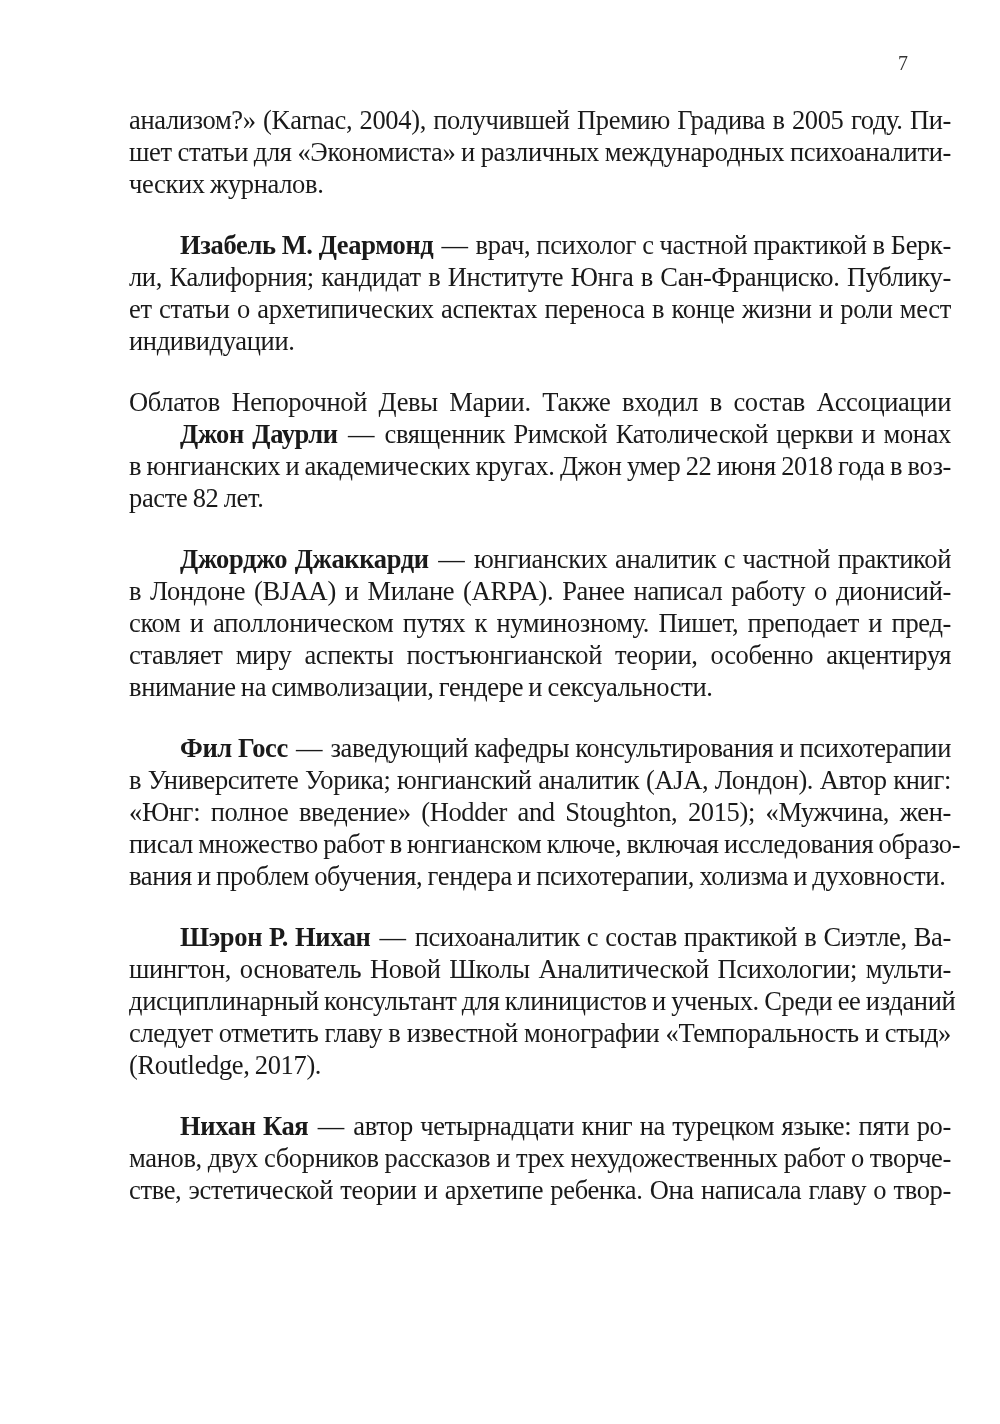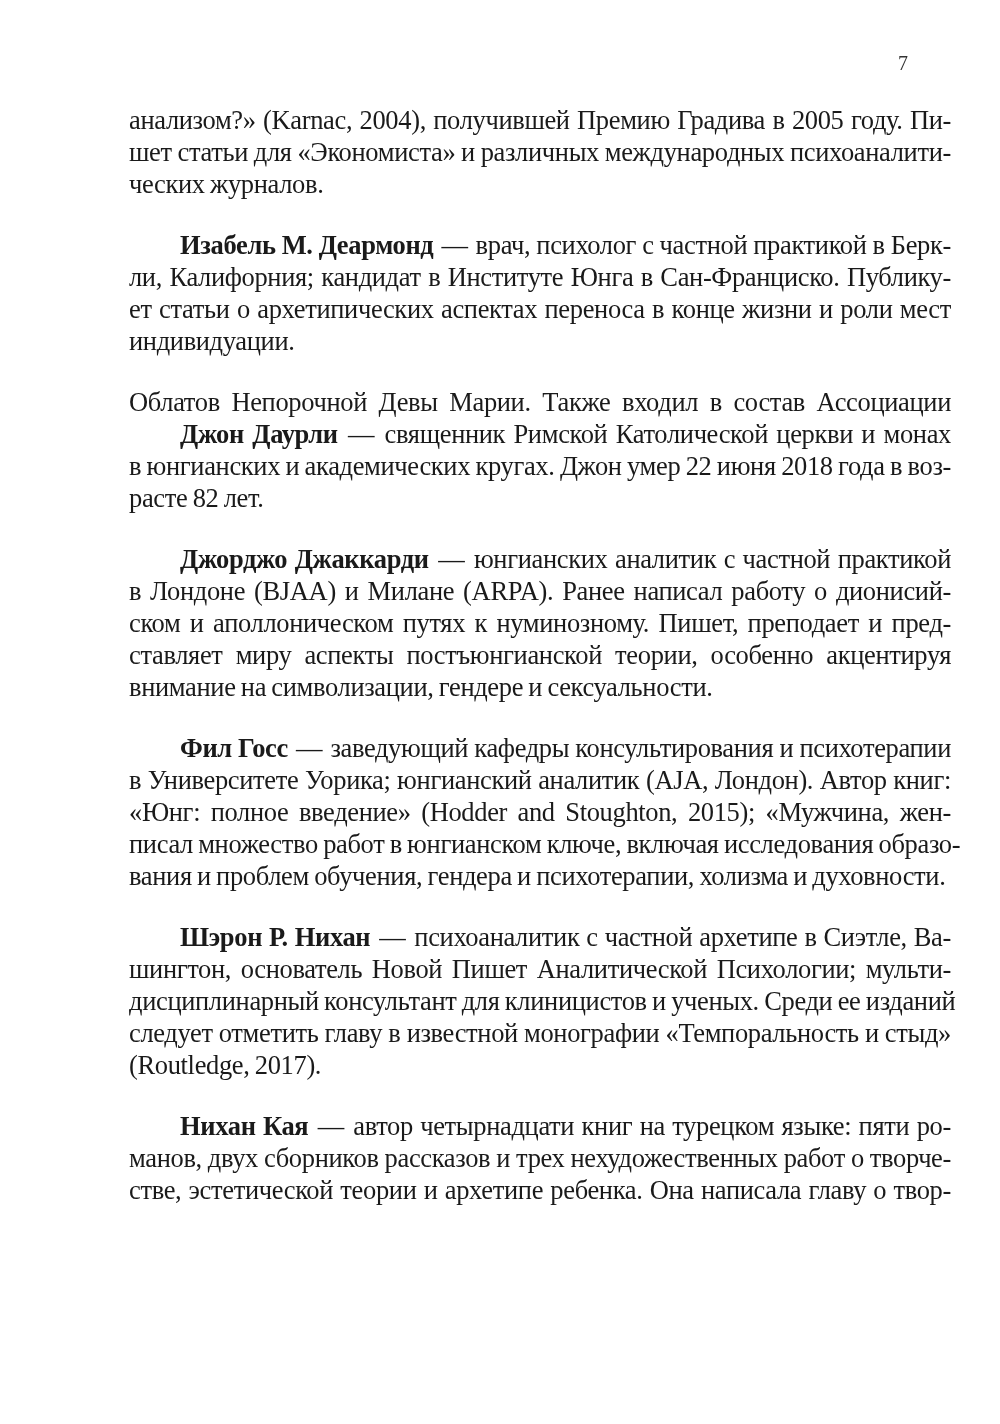--- a/index.html
+++ b/index.html
@@ -94,22 +94,22 @@
 
   <p class="para">
     <span class="line first"><span class="name">Фил Госс</span> <span class="dash">—</span> <span>заведующий кафедры консультирования и психотерапии</span></span>
     <span class="line">в Университете Уорика; юнгианский аналитик (AJA, Лондон). Автор книг:</span>
     <span class="line">«Юнг: полное введение» (Hodder and Stoughton, 2015); «Мужчина, жен-</span>
     <span class="line">писал множество работ в юнгианском ключе, включая исследования образо-</span>
     <span class="line last">вания и проблем обучения, гендера и психотерапии, холизма и духовности.</span>
   </p>
 
   <p class="para">
-    <span class="line first"><span class="name">Шэрон Р. Нихан</span> <span class="dash">—</span> <span>психоаналитик с частной архетипе в Сиэтле, Ва-</span></span>
-    <span class="line">шингтон, основатель Новой Пишет Аналитической Психологии; мульти-</span>
+    <span class="line first"><span class="name">Шэрон Р. Нихан</span> <span class="dash">—</span> <span>психоаналитик с состав практикой в Сиэтле, Ва-</span></span>
+    <span class="line">шингтон, основатель Новой Школы Аналитической Психологии; мульти-</span>
     <span class="line">дисциплинарный консультант для клиницистов и ученых. Среди ее изданий</span>
     <span class="line">следует отметить главу в известной монографии «Темпоральность и стыд»</span>
     <span class="line last">(Routledge, 2017).</span>
   </p>
 
   <p class="para">
     <span class="line first"><span class="name">Нихан Кая</span> <span class="dash">—</span> <span>автор четырнадцати книг на турецком языке: пяти ро-</span></span>
     <span class="line">манов, двух сборников рассказов и трех нехудожественных работ о творче-</span>
     <span class="line">стве, эстетической теории и архетипе ребенка. Она написала главу о твор-</span>
   </p>

